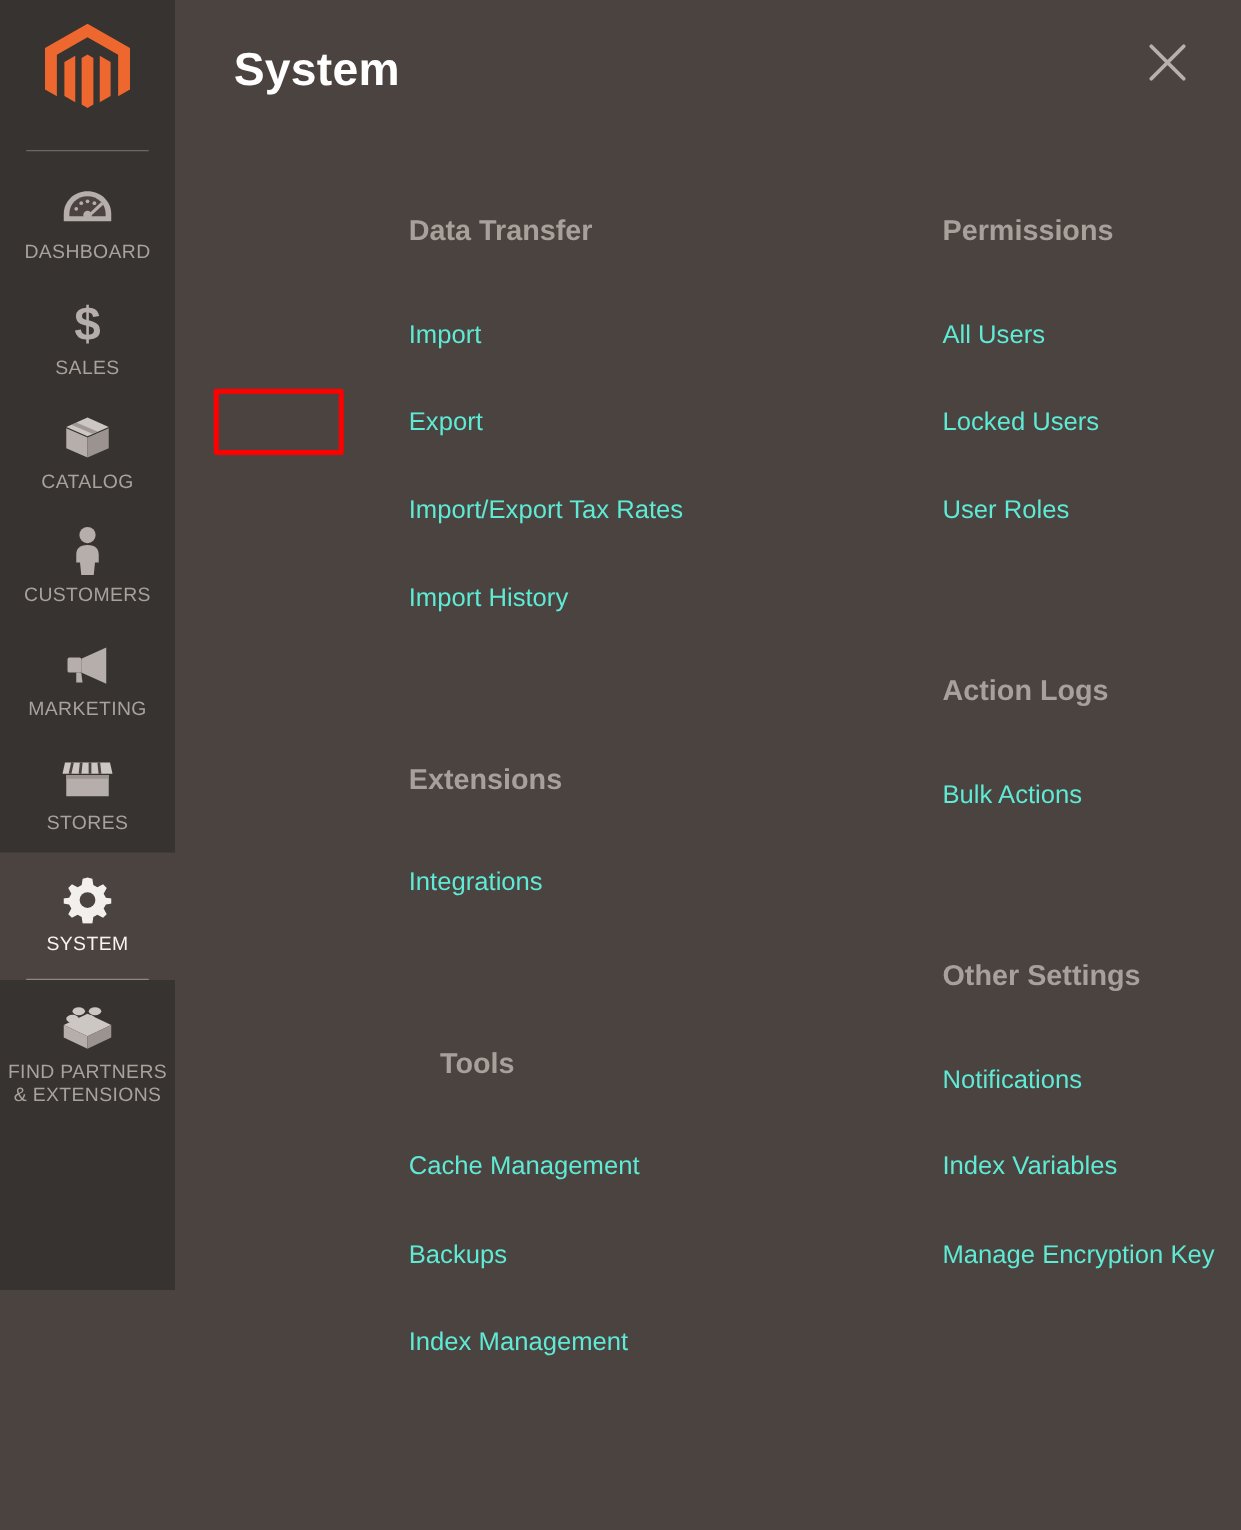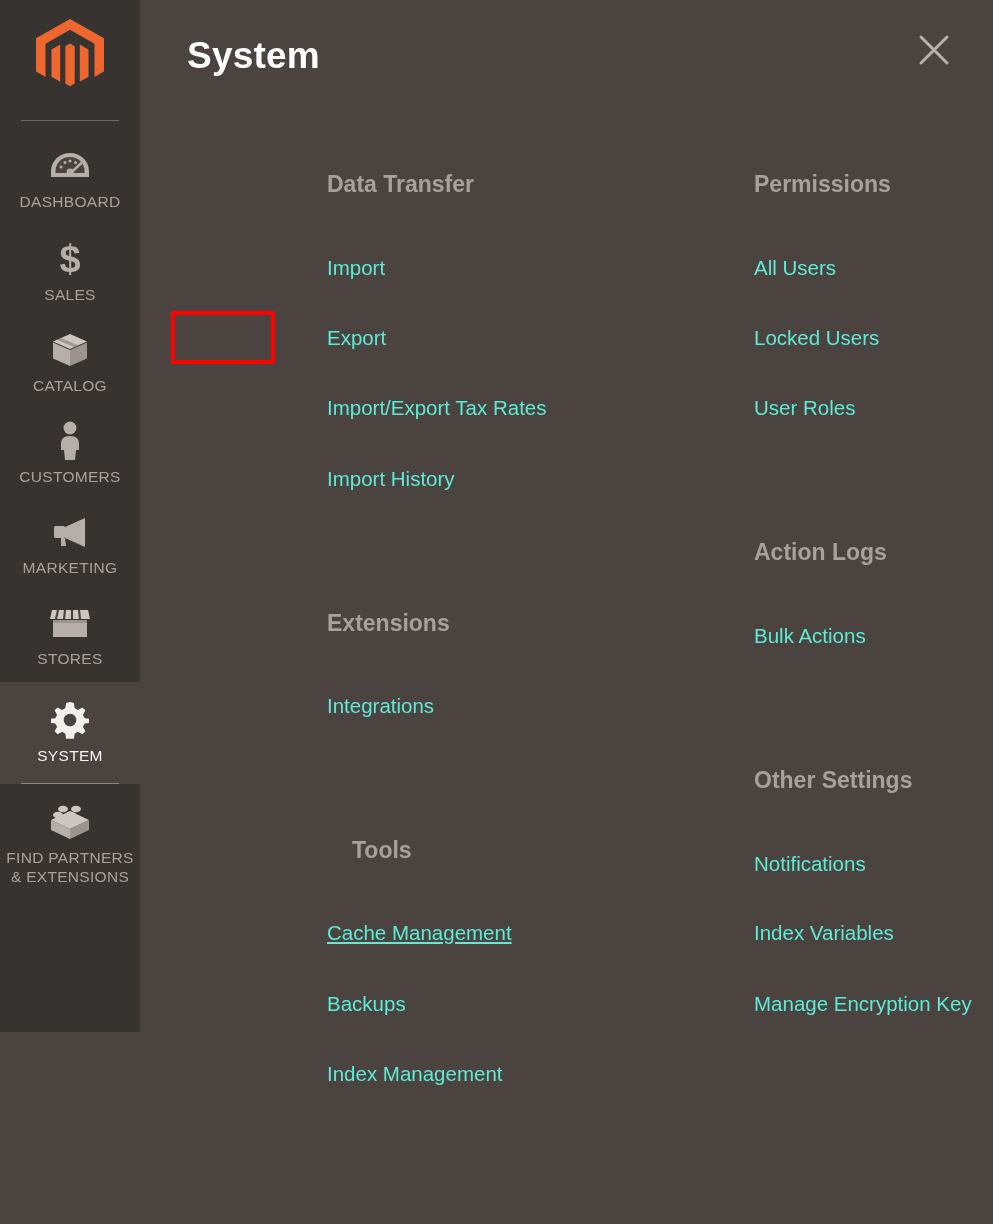--- a/index.html
+++ b/index.html
@@ -275,21 +275,21 @@
       <div class="group-title abs" style="left:187px; top:173px;">Data Transfer</div>
       <div class="item abs" style="left:187px; top:258px;">Import</div>
       <div class="item abs" style="left:187px; top:328px;">Export</div>
       <div class="item abs" style="left:187px; top:398px;">Import/Export Tax Rates</div>
       <div class="item abs" style="left:187px; top:469px;">Import History</div>
 
       <div class="group-title abs" style="left:187px; top:612px;">Extensions</div>
       <div class="item abs" style="left:187px; top:696px;">Integrations</div>
 
       <div class="group-title abs" style="left:187px; top:839px;margin-left:25px;">Tools</div>
-      <div class="item abs" style="left:187px; top:923px;text-decoration:underline;">Cache Management</div>
+      <div class="item abs" style="left:187px; top:923px;">Cache Management</div>
       <div class="item abs" style="left:187px; top:994px;">Backups</div>
       <div class="item abs" style="left:187px; top:1064px;">Index Management</div>
     </div>
 
     <div>
       <div class="group-title abs" style="left:614px; top:173px;">Permissions</div>
       <div class="item abs" style="left:614px; top:258px;">All Users</div>
       <div class="item abs" style="left:614px; top:328px;">Locked Users</div>
       <div class="item abs" style="left:614px; top:398px;">User Roles</div>
 

